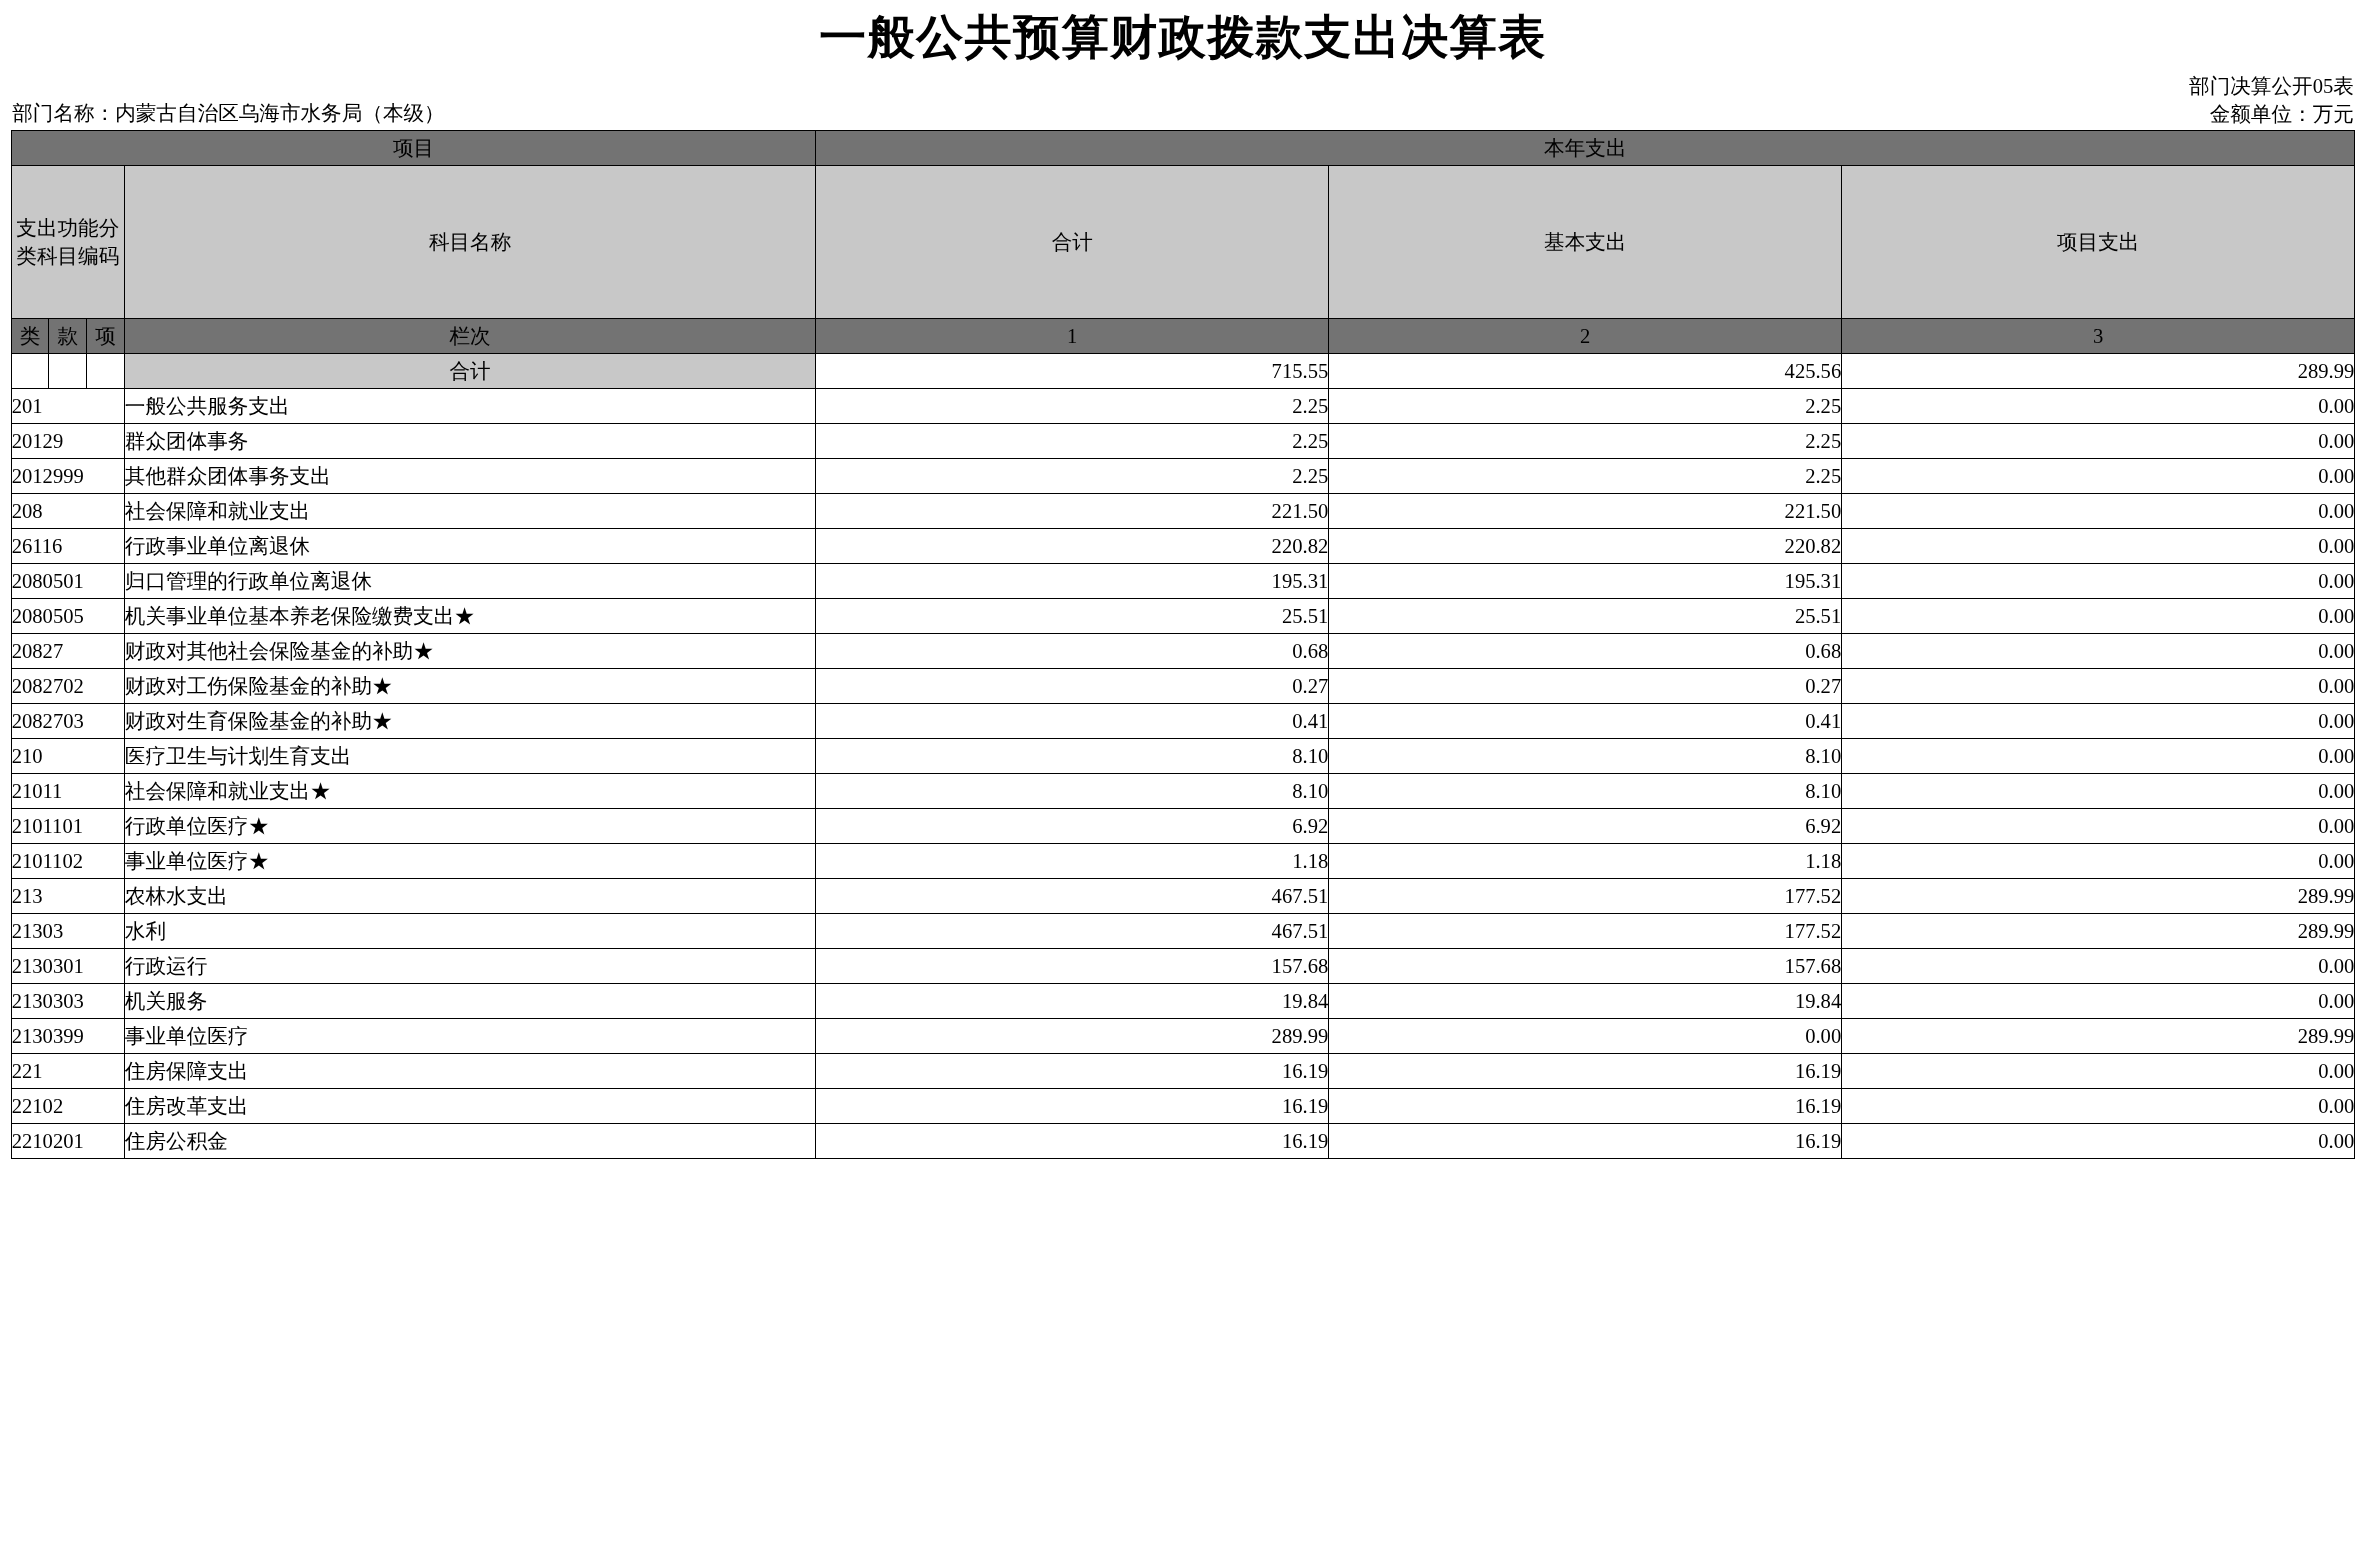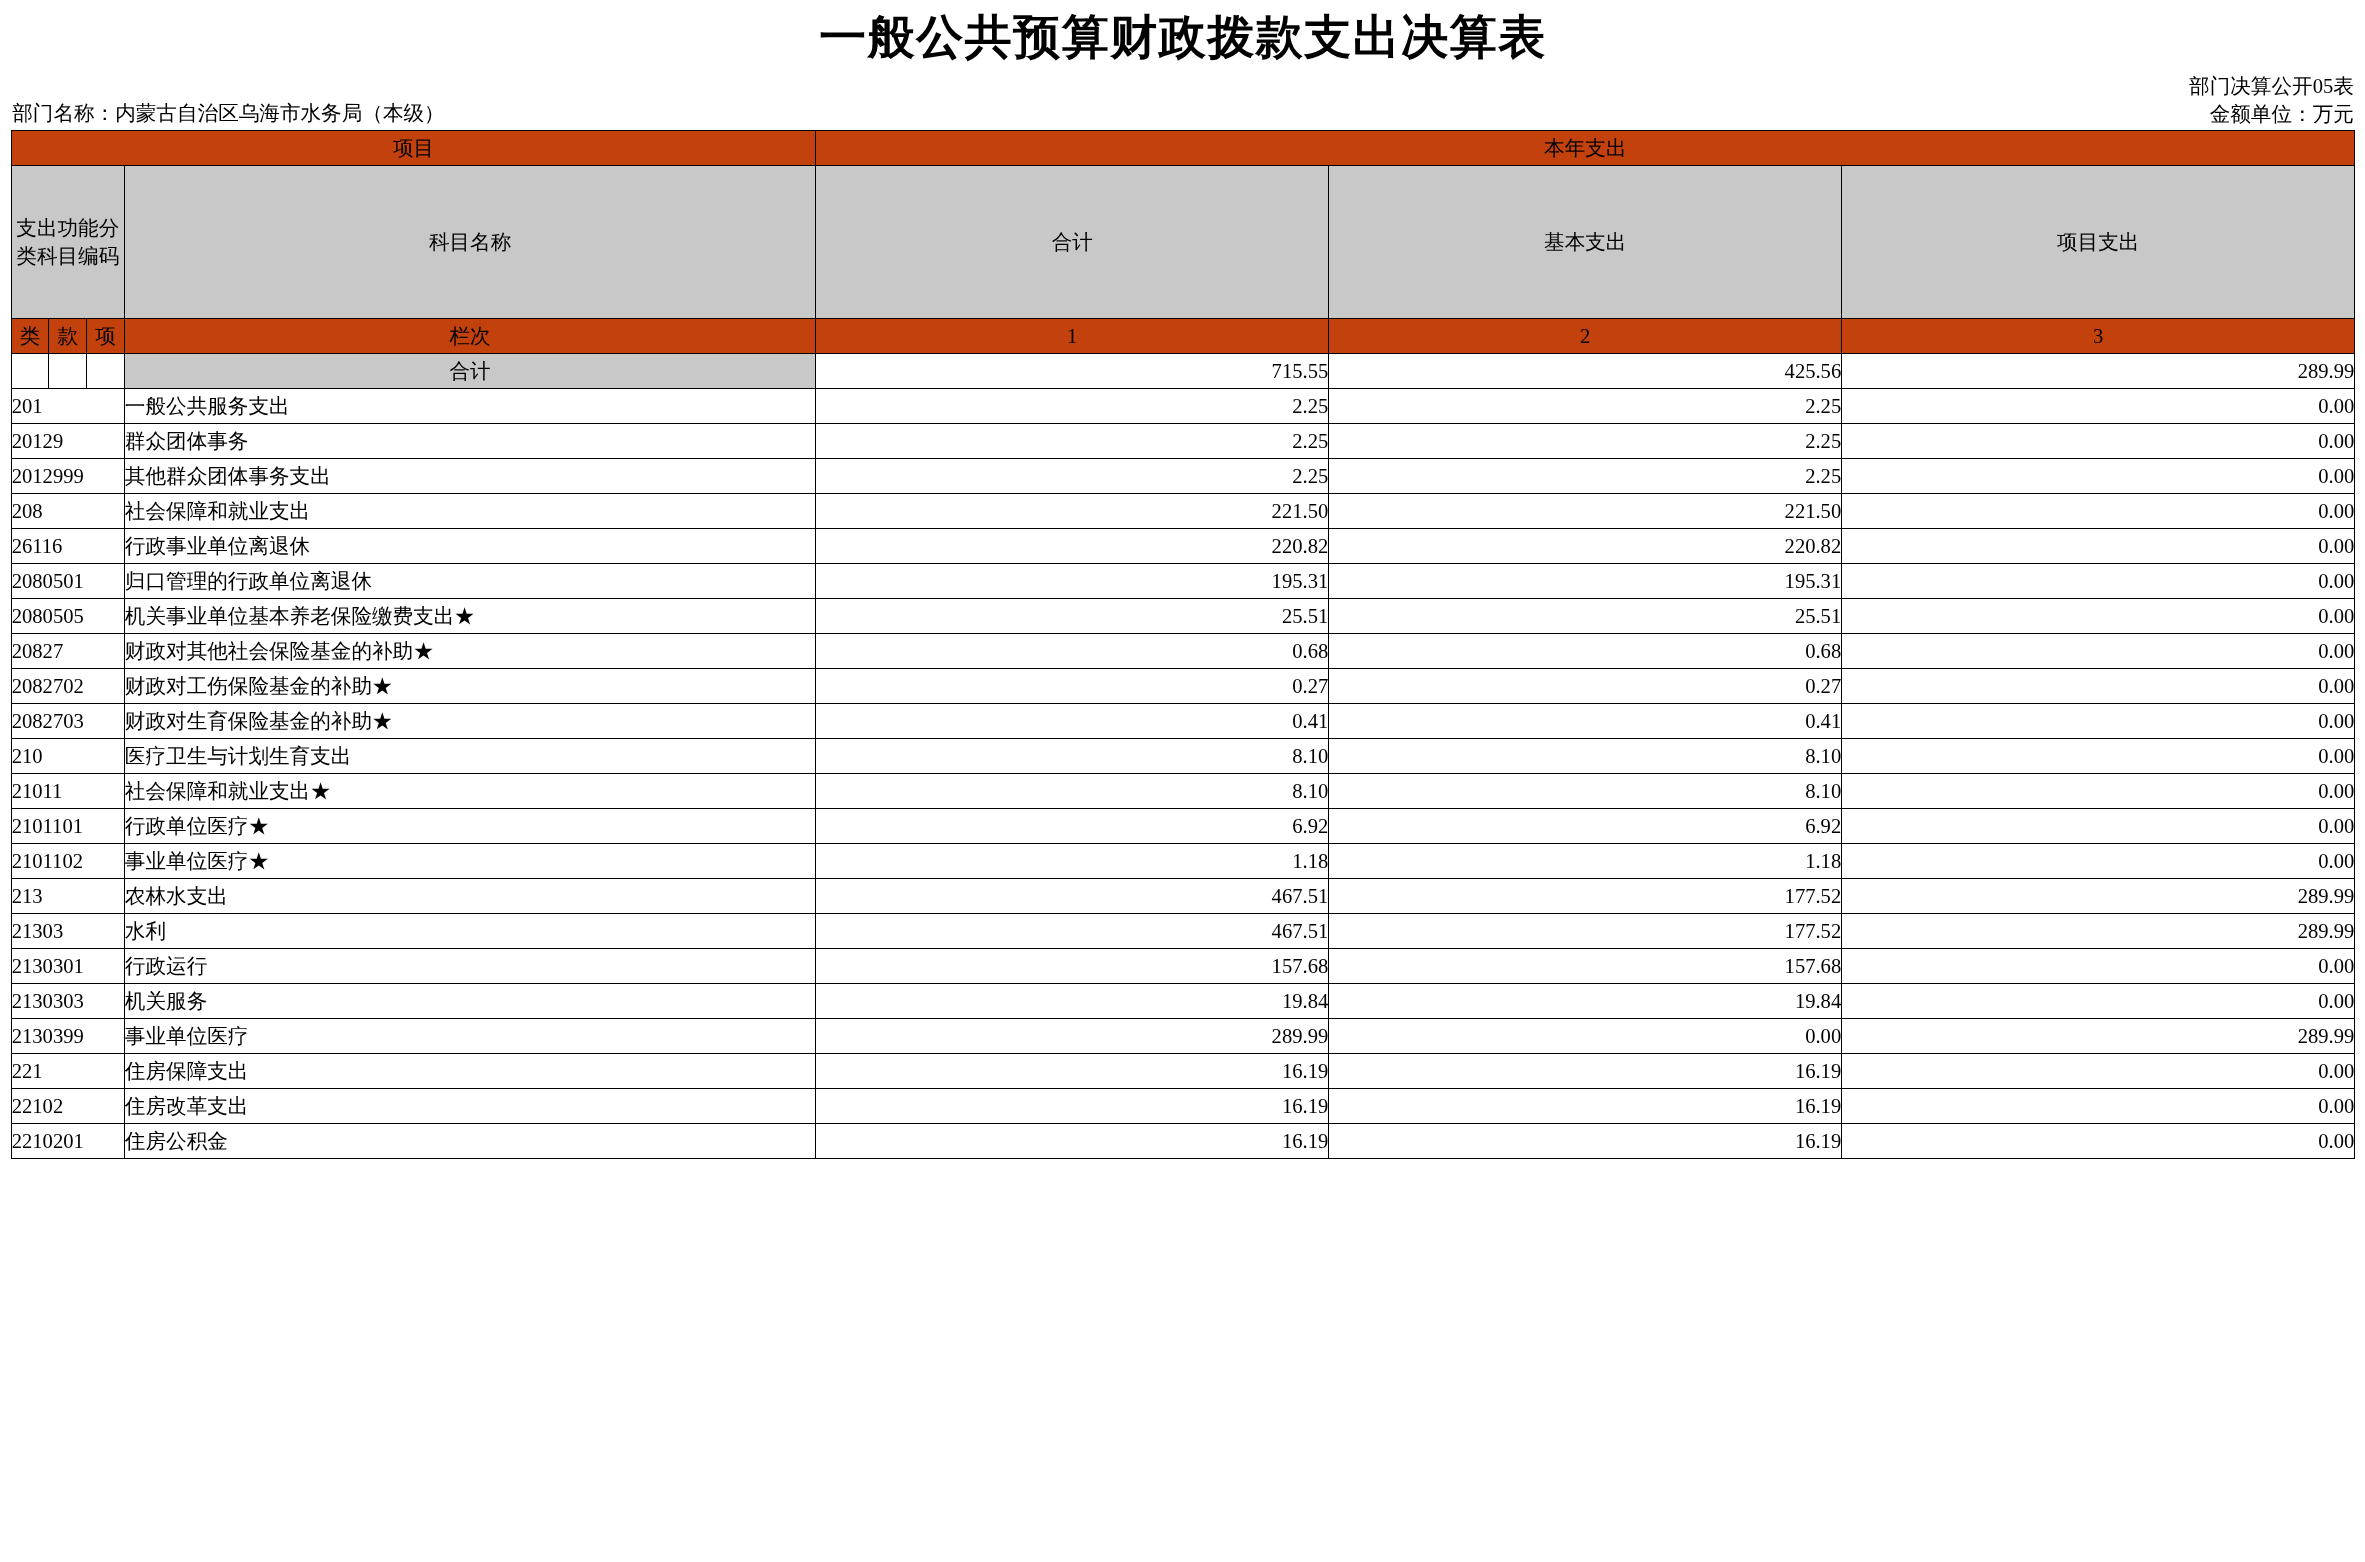--- a/index.html
+++ b/index.html
@@ -56,21 +56,21 @@
   }
   table.budget td, table.budget th {
     border: 1.5px solid #000000;
     padding: 0;
     height: 34px;
     font-weight: normal;
     font-size: 20.6px;
     font-family: "Liberation Serif", "DejaVu Serif", serif;
   }
   .hdr {
-    background: #c2410c;
+    background: #737373;
     text-align: center;
     vertical-align: middle;
   }
   .hdr-tall {
     background: #c8c8c8;
     text-align: center;
     vertical-align: middle;
   }
   .code-cell {
     text-align: left;

